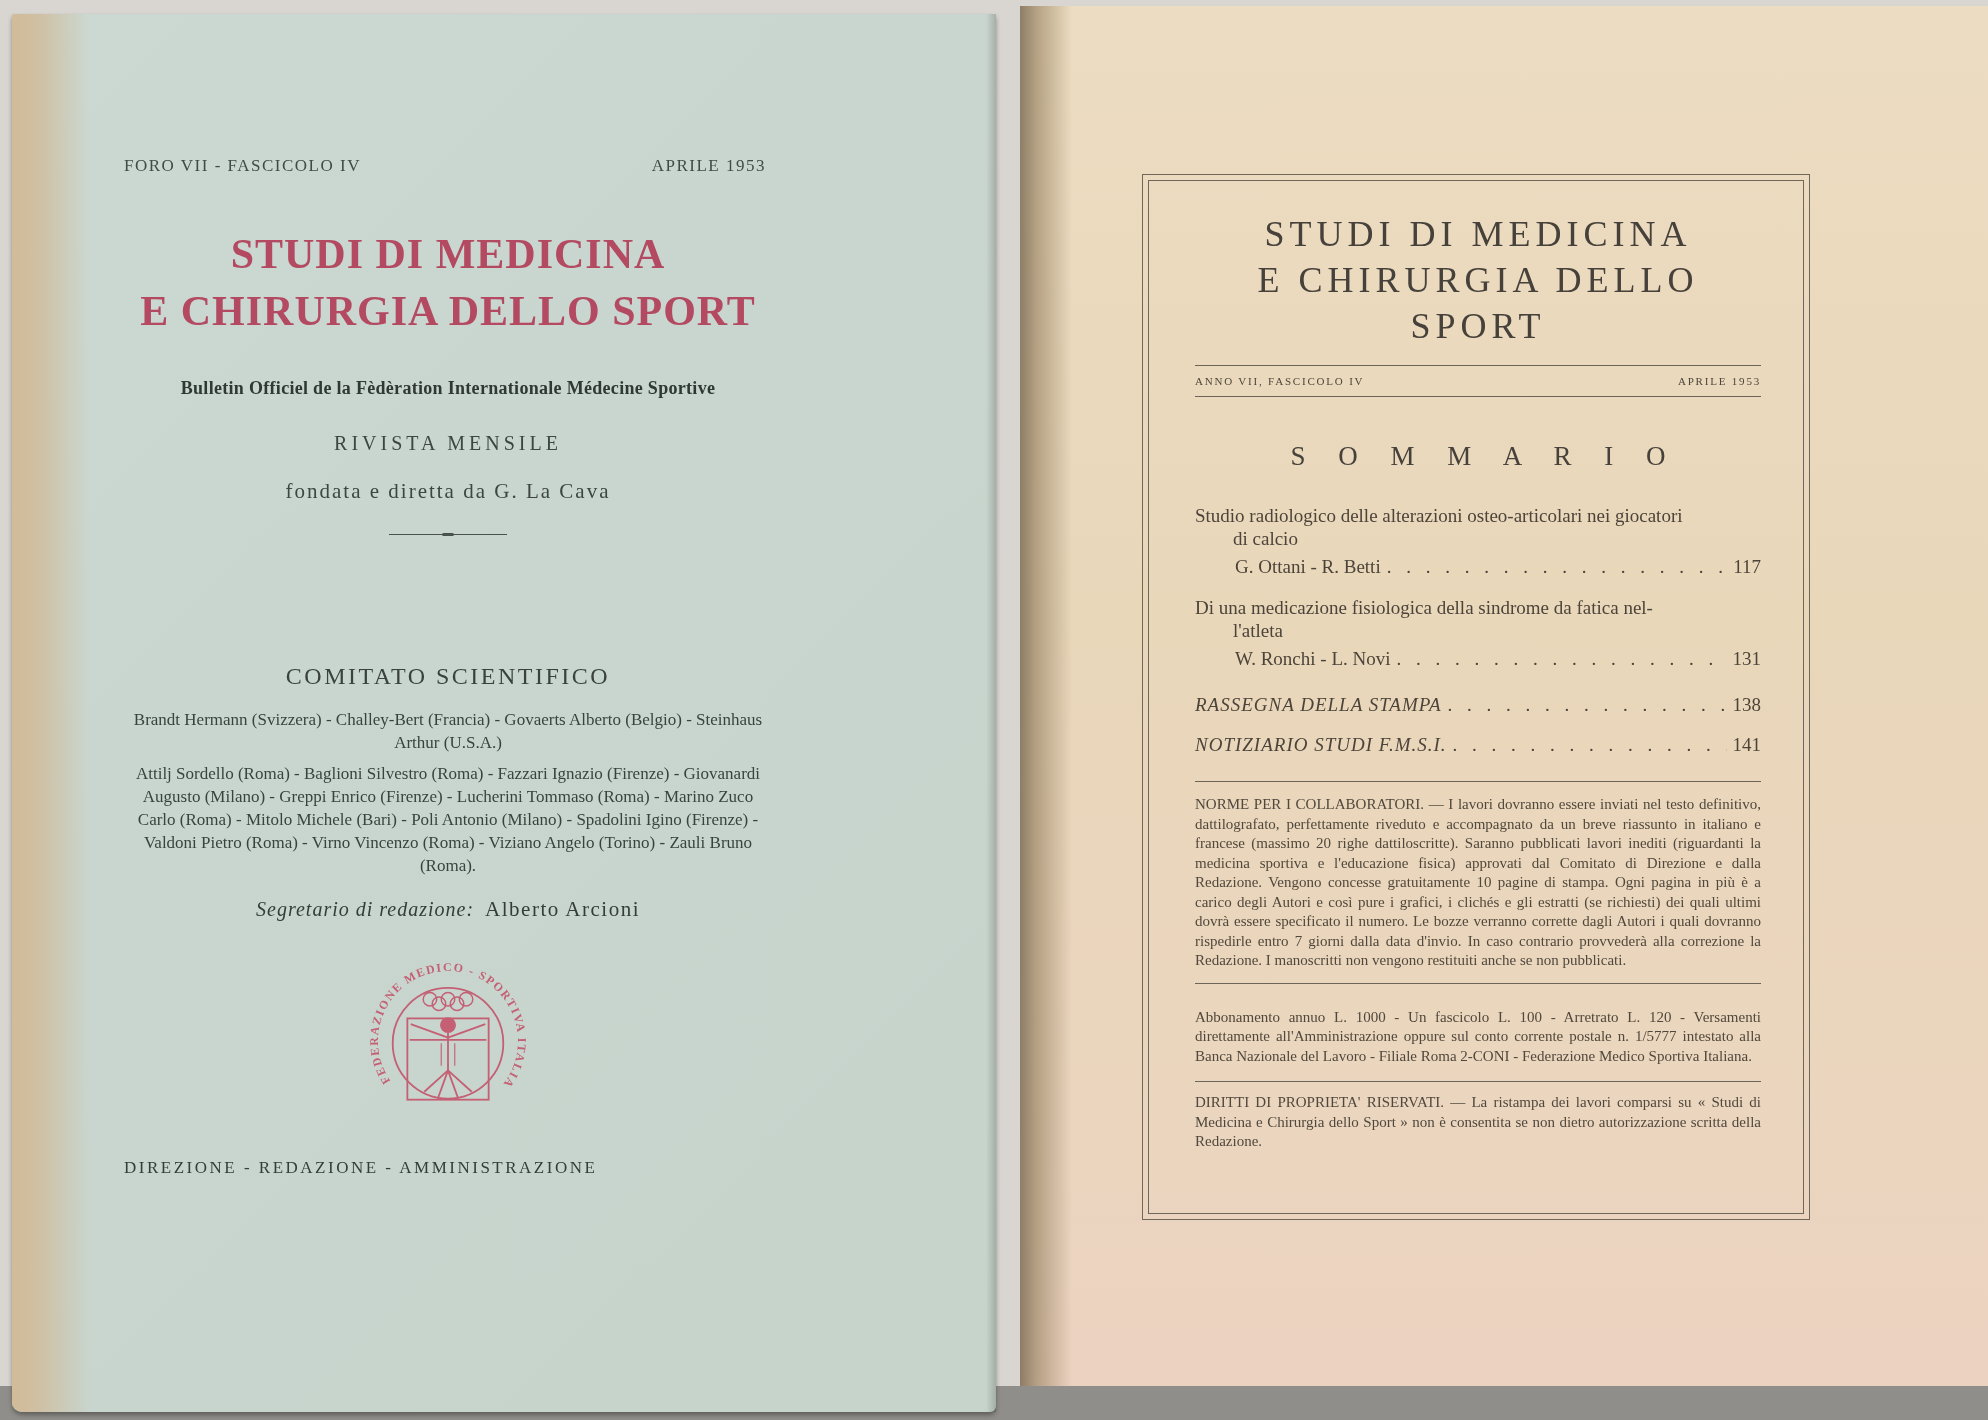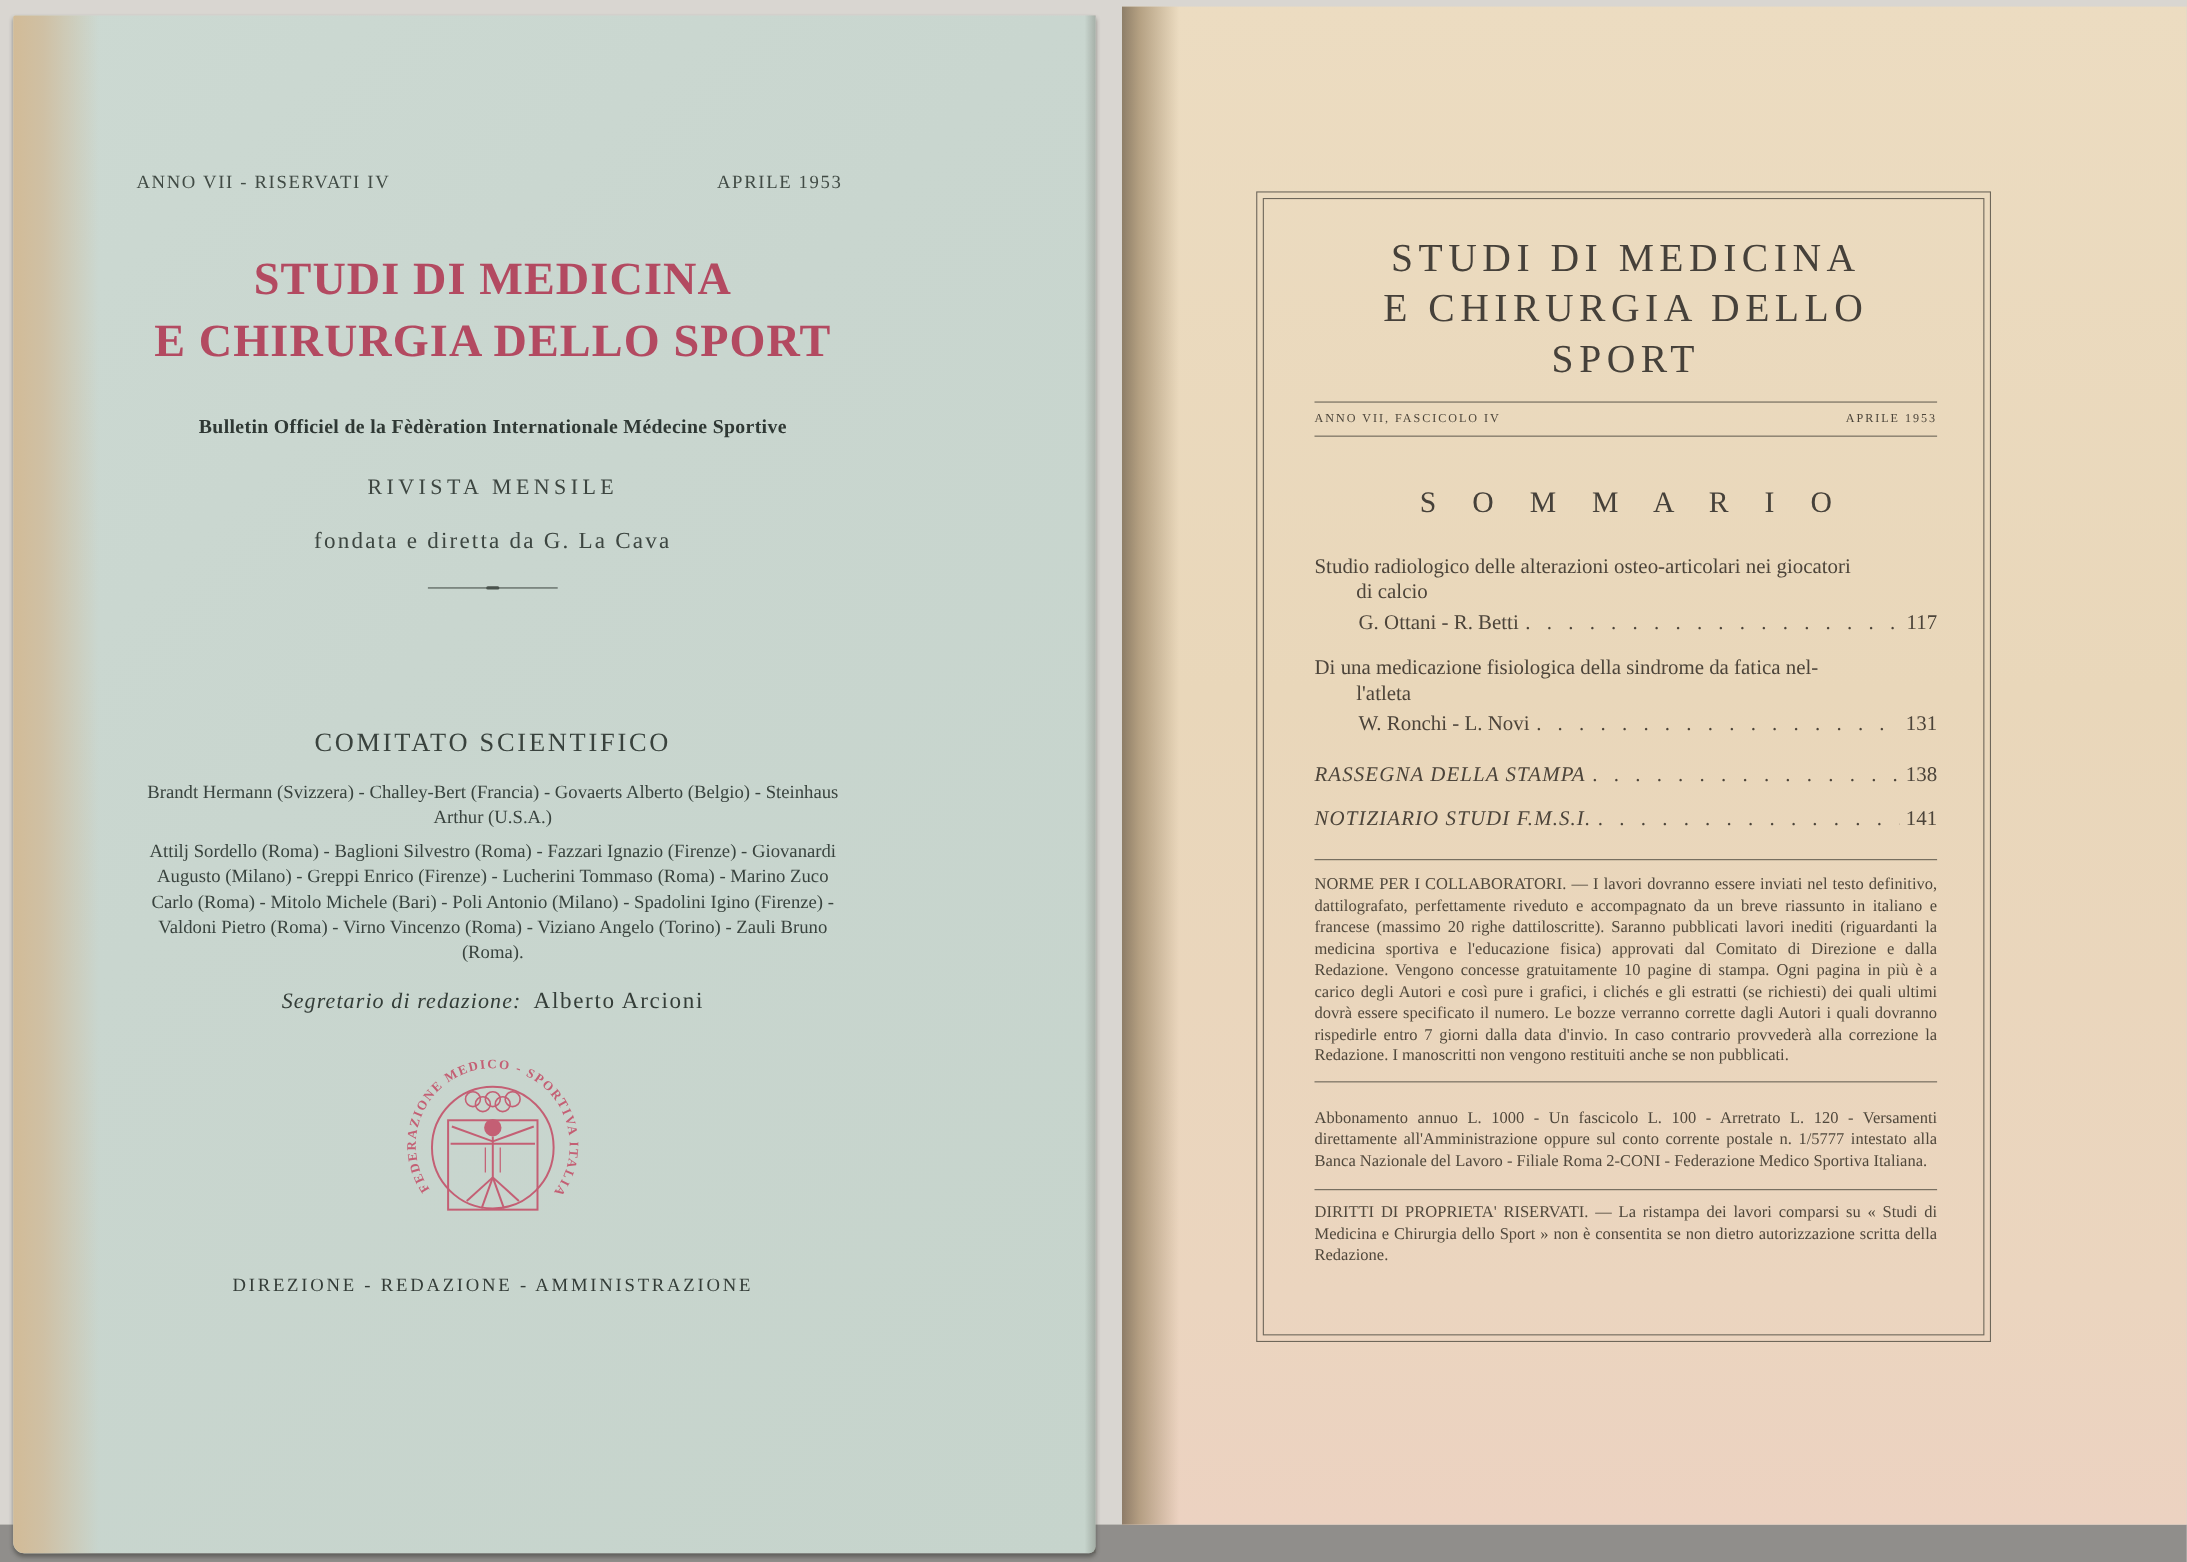--- a/index.html
+++ b/index.html
@@ -74,21 +74,21 @@
     margin-top:8px;text-align:center;
     font-size:17px;line-height:23px;color:#39433e;
   }
   .secretary-row{
     margin-top:20px;text-align:center;font-size:20px;color:#343d38;
   }
   .secretary-row .label{font-style:italic;letter-spacing:1px;}
   .secretary-row .name{font-size:21px;letter-spacing:1.5px;margin-left:6px;}
   .logo-wrap{margin-top:40px;text-align:center;}
   .address-line1{
-    margin-top:34px;text-align:center;
+    margin-top:34px;text-align:left;
     font-size:17px;letter-spacing:2.5px;color:#343d38;
   }
   .address-line2{
     margin-top:5px;text-align:center;
     font-size:21px;letter-spacing:3px;color:#343d38;
   }
   
   .right-page{
     position:absolute;left:1020px;top:6px;width:968px;height:1380px;
     background:linear-gradient(180deg,#ecdcc1 0%,#e9d7ba 45%,#ebd5bf 85%,#ecd2c1 100%);
@@ -157,21 +157,21 @@
 <body>
 
 <div class="bottom-strip"></div>
 
 <div class="left-page">
   <div class="left-spine"></div>
   <div class="left-page-shadow-right"></div>
 
   <div class="cover-content">
     <div class="cover-issue-row">
-      <span class="left">ANNO VII - RISERVATI IV</span>
+      <span class="left">FORO VII - FASCICOLO IV</span>
       <span class="right">APRILE 1953</span>
     </div>
 
     <div class="cover-title">
       <div>STUDI DI MEDICINA</div>
       <div>E CHIRURGIA DELLO SPORT</div>
     </div>
 
     <div class="cover-subtitle">Bulletin Officiel de la Fèdèration Internationale Médecine Sportive</div>
 

